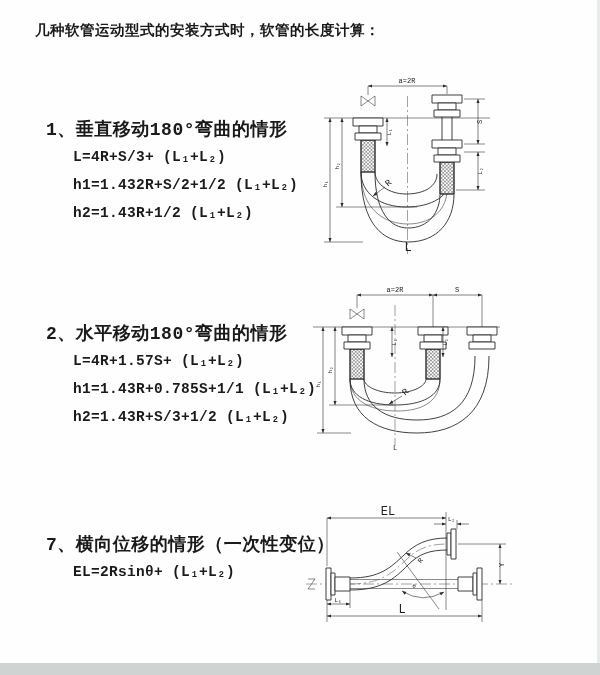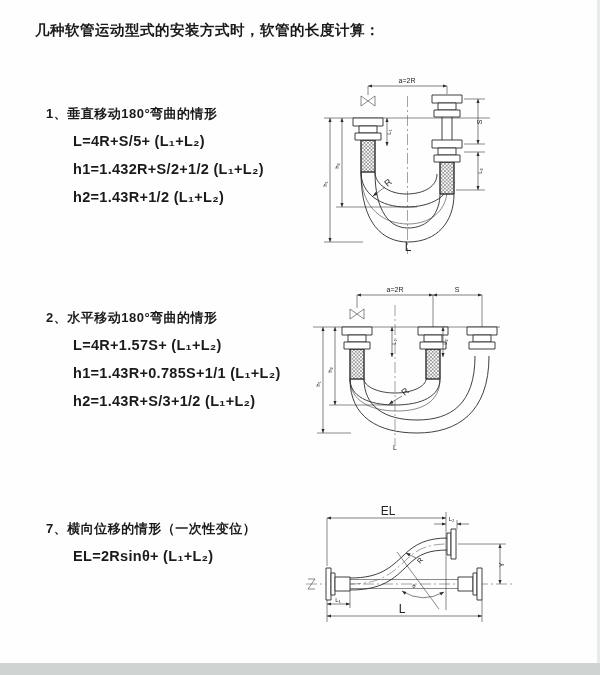--- a/index.html
+++ b/index.html
@@ -1,23 +1,23 @@
 <!DOCTYPE html>
 <html><head>
 <meta charset="utf-8">
 <style>
   html,body{margin:0;padding:0;background:#ffffff;}
   .page{position:relative;width:600px;height:675px;background:#fefefe;overflow:hidden;
-        font-family:Liberation Sans, sans-serif;color:#1a1a1a;}
+        font-family:Liberation Mono, monospace;color:#1a1a1a;}
   .bottom-band{position:absolute;left:0;bottom:0;width:100%;height:12px;background:#cfd3d2;}
   .right-band{position:absolute;top:0;right:0;width:3px;height:100%;background:#e9ebea;}
   .title{position:absolute;left:35px;top:21px;font-size:14.5px;font-weight:bold;
          letter-spacing:0.5px;white-space:nowrap;}
   .section{position:absolute;left:46px;}
-  .heading{font-size:13px;font-weight:bold;letter-spacing:0.5px;line-height:20px;margin:0 0 7px 0;white-space:nowrap;}
+  .heading{font-size:18px;font-weight:bold;letter-spacing:0.5px;line-height:20px;margin:16px 0 7px 0;white-space:nowrap;}
   .formula{font-size:14.5px;font-weight:bold;letter-spacing:0.3px;line-height:20px;margin:0 0 8px 27px;white-space:nowrap;}
   svg{position:absolute;}
   svg *{vector-effect:non-scaling-stroke;}
   .ln{stroke:#2b2b2b;stroke-width:0.9;fill:none;}
   .thin{stroke:#2b2b2b;stroke-width:0.55;fill:none;}
   .dim{stroke:#2b2b2b;stroke-width:0.6;fill:none;}
   .cl{stroke:#555;stroke-width:0.55;fill:none;stroke-dasharray:11 3 2 3;}
   .wf{fill:#ffffff;stroke:#2b2b2b;stroke-width:0.9;}
   .dl{font-size:7px;fill:#222;}
   .dl6{font-size:6px;fill:#222;}
@@ -26,21 +26,21 @@
 </style>
 </head>
 <body>
 
 <div class="page">
 
   <div class="title">几种软管运动型式的安装方式时，软管的长度计算：</div>
 
   <div class="section" style="top:104px">
     <div class="heading">1、垂直移动180°弯曲的情形</div>
-    <div class="formula">L=4R+S/5+ (L₁+L₂)</div>
+    <div class="formula">L=4R+S/3+ (L₁+L₂)</div>
     <div class="formula">h1=1.432R+S/2+1/2 (L₁+L₂)</div>
     <div class="formula">h2=1.43R+1/2 (L₁+L₂)</div>
   </div>
 
   <div class="section" style="top:308px">
     <div class="heading">2、水平移动180°弯曲的情形</div>
     <div class="formula">L=4R+1.57S+ (L₁+L₂)</div>
     <div class="formula">h1=1.43R+0.785S+1/1 (L₁+L₂)</div>
     <div class="formula">h2=1.43R+S/3+1/2 (L₁+L₂)</div>
   </div>

